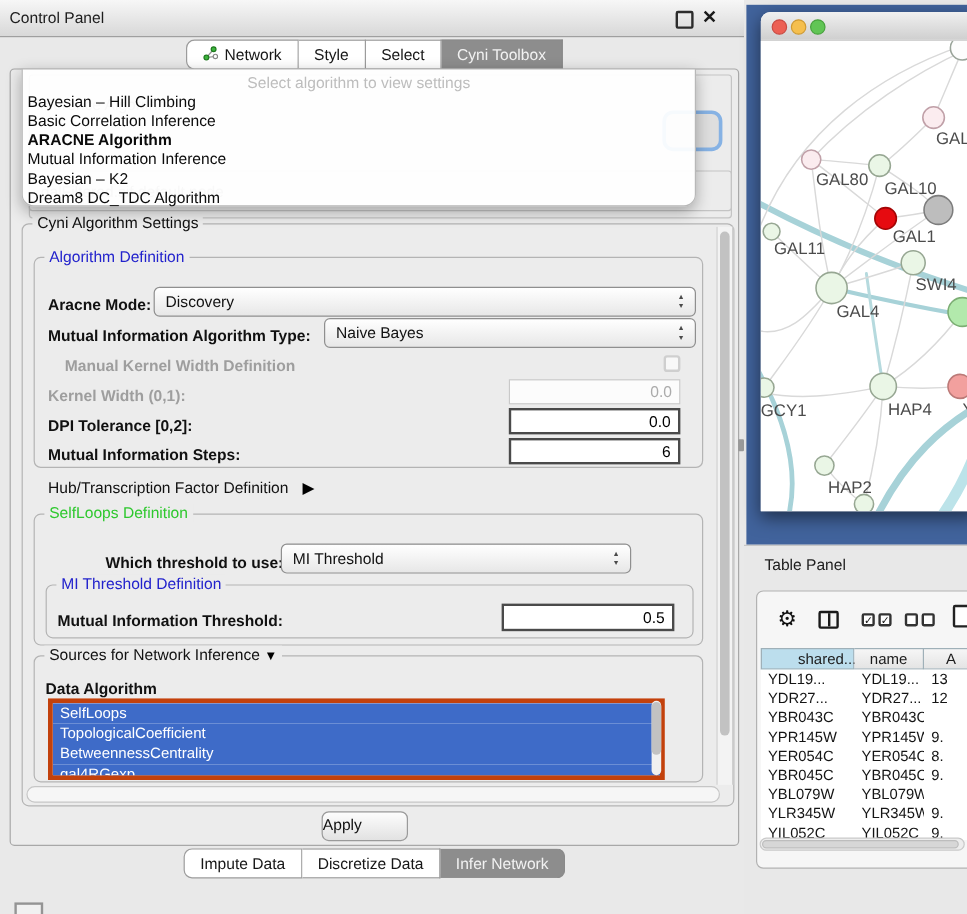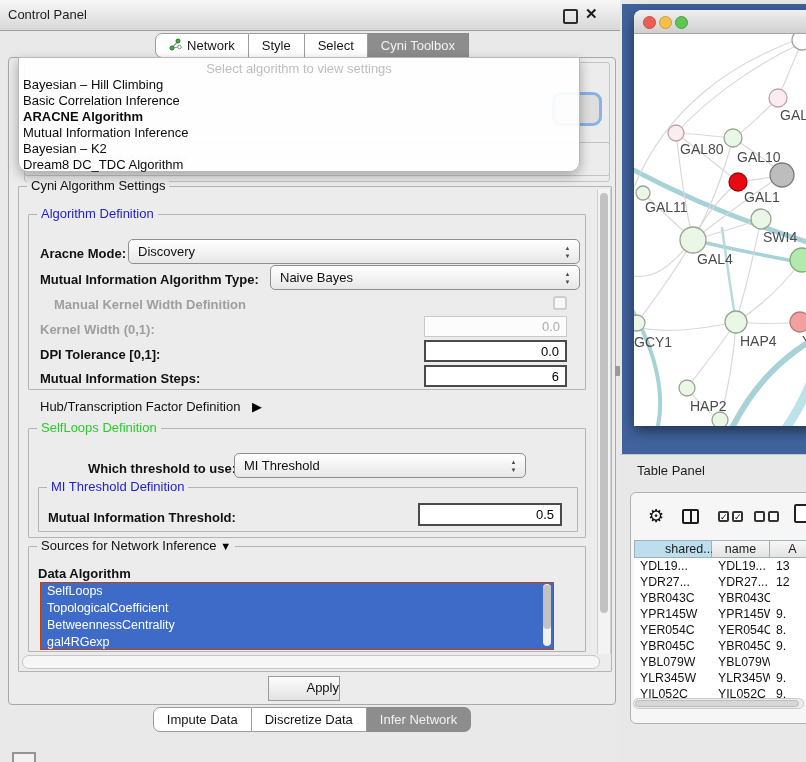--- a/index.html
+++ b/index.html
@@ -27,44 +27,44 @@
   .frag-text{font-size:13px;color:#9a9a9a;white-space:nowrap;}
   .combo-frag{left:552px;top:92px;width:50px;height:34px;border:3px solid #86b2e4;border-radius:9px;background:#dedede;box-sizing:border-box;}
   
   .popup{left:18px;top:57px;width:562px;height:115px;background:rgba(255,255,255,0.93);
      border:1px solid #b8b8b8;border-radius:0 0 10px 10px;box-shadow:0 4px 12px rgba(0,0,0,0.30);
      box-sizing:border-box;padding-top:2px;z-index:20;}
   .popup-placeholder{text-align:center;color:#bdbdbd;font-size:13px;height:17px;line-height:17px;}
   .popup-item{font-size:13px;line-height:16px;padding-left:4px;white-space:nowrap;color:#0b0b0b;}
   .popup-item.bold{font-weight:bold;}
   
-  .group{border:1px solid #b4b4b4;border-radius:1px;box-sizing:border-box;}
+  .group{border:1px solid #b4b4b4;border-radius:6px;box-sizing:border-box;}
   .legend{position:absolute;top:-9px;left:8px;background:#ececec;padding:0 4px;font-size:13px;white-space:nowrap;}
   .legend.blue{color:#2222cc;}
   .legend.green{color:#2ec82e;}
   .lbl{font-size:13px;white-space:nowrap;color:#111;}
   .lbl.b{font-weight:bold;}
   .lbl.dis{color:#9e9e9e;}
   .combo{background:linear-gradient(#ffffff,#e7e7e7);border:1px solid #8f8f8f;border-radius:5px;
      font-size:13px;line-height:23px;padding-left:9px;box-sizing:border-box;height:25px;}
   .combo-arrows{position:absolute;right:7px;top:4px;width:9px;text-align:center;color:#4a4a4a;}
   .combo-arrows div{font-size:6px;line-height:8px;}
   .field{box-sizing:border-box;background:#fff;text-align:right;font-size:13px;padding:2px 6px 0 0;}
   .field.strong{border:2px solid #4a4a4a;color:#000;}
   .field.disabled{border:1px solid #c9c9c9;color:#ababab;background:#fcfcfc;}
   .checkbox.dis{width:14px;height:14px;border:2px solid #cfcfcf;border-radius:3px;background:#f8f8f8;box-sizing:border-box;}
   .tri{font-size:11px;color:#000;}
   
   .sb-track-v{background:#f3f3f3;border-left:1px solid #cfcfcf;border-right:1px solid #cfcfcf;}
   .sb-thumb{background:#c2c2c2;border-radius:5px;}
-  .attr-list{background:#fff;border:1px solid #c2410c;box-sizing:border-box;overflow:hidden;}
+  .attr-list{background:#fff;border:4px solid #c2410c;box-sizing:border-box;overflow:hidden;}
   .attr-item{background:#3e6bc8;color:#fff;font-size:12.5px;height:17px;line-height:17px;padding-left:6px;}
   .hscroll{background:#f6f6f6;border:1px solid #c6c6c6;border-radius:7px;}
-  .apply-btn{left:268px;top:676px;width:70px;height:23px;border:1px solid #9a9a9a;border-radius:0;
-     background:linear-gradient(#fdfdfd,#e2e2e2);font-size:13px;text-align:right;line-height:22px;color:#111;}
+  .apply-btn{left:268px;top:676px;width:70px;height:23px;border:1px solid #9a9a9a;border-radius:6px;
+     background:linear-gradient(#fdfdfd,#e2e2e2);font-size:13px;text-align:left;line-height:22px;color:#111;}
   .mini-square{left:12px;top:752px;width:24px;height:14px;border:2px solid #949494;background:#f1f1f1;box-sizing:border-box;}
   .split-dot{left:615px;top:366px;width:5px;height:10px;background:#9a9a9a;border-radius:1px;}
   
   .desktop{left:622px;top:4px;width:184px;height:450px;background:#41639c;}
   .net-window{left:634px;top:10px;width:180px;height:416px;border-radius:8px 8px 0 0;
      box-shadow:0 5px 14px rgba(0,0,0,0.5);background:#fff;}
   .net-titlebar{position:absolute;left:0;top:0;width:100%;height:24px;border-radius:8px 8px 0 0;
      background:linear-gradient(#f0f0f0,#cfcfcf);border-bottom:1px solid #a5a5a5;box-sizing:border-box;}
   .light{position:absolute;top:6px;width:13px;height:13px;border-radius:50%;box-sizing:border-box;}
   .net-canvas{position:absolute;left:0;top:24px;width:180px;height:392px;background:#fff;overflow:hidden;}
@@ -162,21 +162,21 @@
     <span>Naive Bayes</span>
     <span class="combo-arrows">
         <div>▲</div>
         <div>▼</div>
       </span>
   </div>
   <div class="abs lbl b dis" style="left:40px;top:297px;margin-left:14px;">Manual Kernel Width Definition</div>
   <div class="abs checkbox dis" style="left:553px;top:296px;"></div>
   <div class="abs lbl b dis" style="left:40px;top:322px;">Kernel Width (0,1):</div>
   <div class="abs field disabled" style="left:424px;top:316px;width:143px;height:21px;">0.0</div>
-  <div class="abs lbl b" style="left:40px;top:347px;">DPI Tolerance [0,1]:</div>
+  <div class="abs lbl b" style="left:40px;top:347px;">DPI Tolerance [0,2]:</div>
   <div class="abs field strong" style="left:424px;top:340px;width:143px;height:22px;">0.0</div>
   <div class="abs lbl b" style="left:40px;top:371px;">Mutual Information Steps:</div>
   <div class="abs field strong" style="left:424px;top:365px;width:143px;height:22px;">6</div>
 
   <div class="abs lbl" style="left:40px;top:399px;">
     <span>Hub/Transcription Factor Definition</span>
     <span class="tri" style="margin-left:8px;font-size:13px;">▶</span>
   </div>
 
   <div class="abs group" style="left:28px;top:428px;width:558px;height:110px;">

